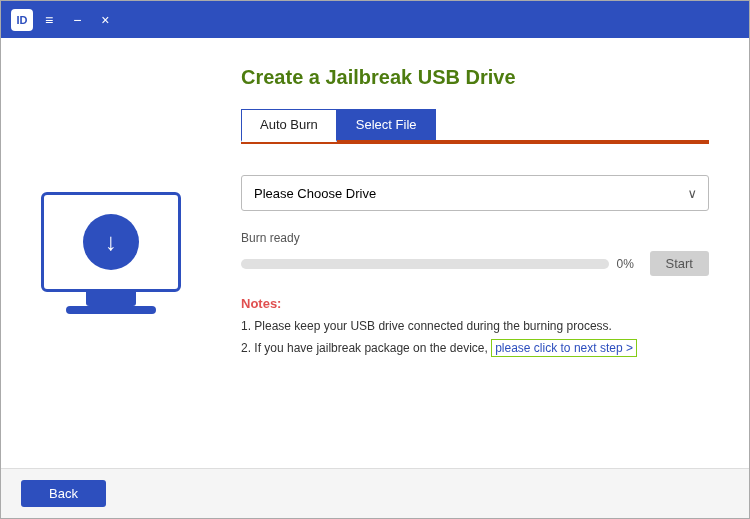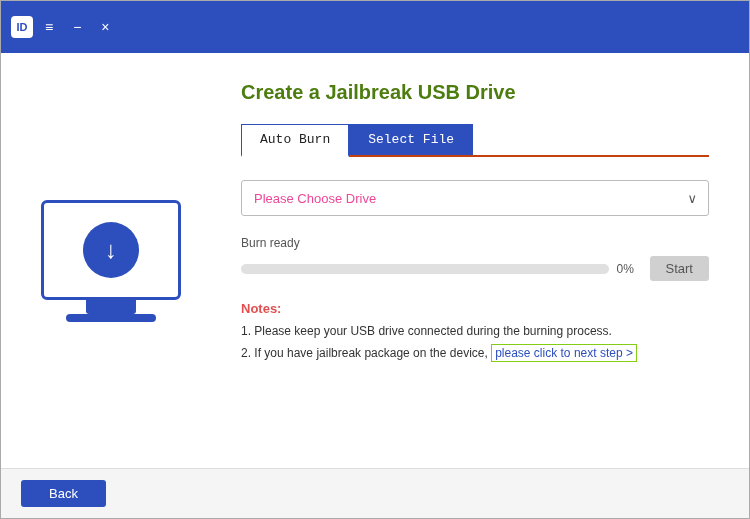--- a/index.html
+++ b/index.html
@@ -14,21 +14,21 @@
     .window {
       width: 750px;
       height: 519px;
       display: flex;
       flex-direction: column;
       border: 1px solid #aaa;
     }
 
     .titlebar {
       background: #2d4fbe;
-      height: 52px;
+      height: 37px;
       display: flex;
       align-items: center;
       padding: 8px 10px;
       flex-shrink: 0;
     }
 
     .titlebar-logo {
       width: 22px;
       height: 22px;
       background: white;
@@ -142,23 +142,22 @@
     .page-title {
       font-size: 20px;
       font-weight: 600;
       color: #4d7c0f;
       margin-bottom: 20px;
       text-align: left;
     }
 
     .tabs {
       display: flex;
-      border-bottom: 2px solid #c2410c;
-      margin-bottom: 23px;
-      font-family: Liberation Mono, monospace;
+      border-bottom: 4px solid #c2410c;
+      margin-bottom: 31px;
     }
 
     .tab {
       padding: 7px 18px;
       font-size: 13px;
       cursor: pointer;
       border: 1px solid transparent;
     }
 
     .tab.active {
@@ -176,21 +175,21 @@
       border-radius: 0;
     }
 
     .drive-select {
       width: 100%;
       height: 36px;
       border: 1px solid #bbb;
       border-radius: 3px;
       padding: 0 12px;
       font-size: 13px;
-      color: #ec4899;
+      color: #000000;
       background: white;
       appearance: none;
       -webkit-appearance: none;
       cursor: pointer;
       position: relative;
     }
 
     .select-wrapper {
       position: relative;
       margin-bottom: 20px;

